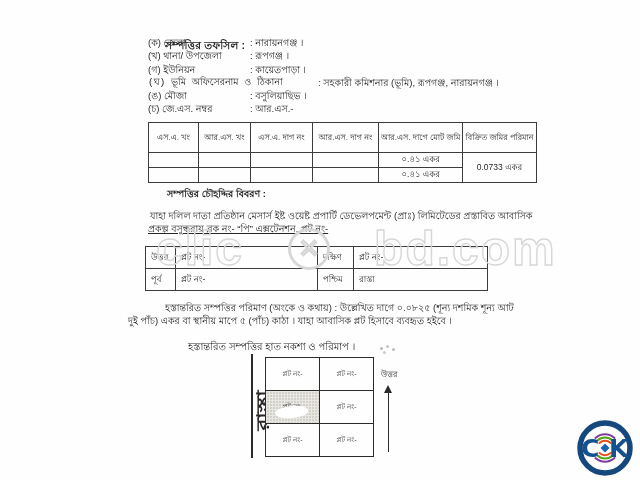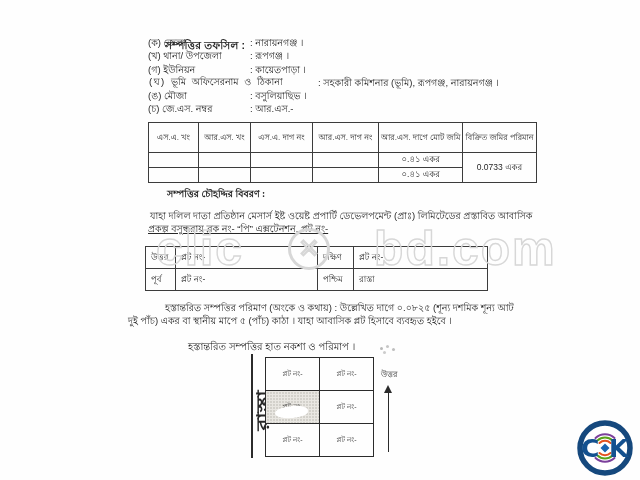--- a/index.html
+++ b/index.html
@@ -110,21 +110,21 @@
   <tr>
     <td></td>
     <td></td>
     <td></td>
     <td></td>
     <td>০.৪১ একর</td>
   </tr>
 </tbody>
   </table>
 
-<div class="abs sec-head" style="left:167px;top:187px;font-family:Liberation Serif, serif;">সম্পত্তির চৌহদ্দির বিবরণ :</div>
+<div class="abs sec-head" style="left:167px;top:187px;">সম্পত্তির চৌহদ্দির বিবরণ :</div>
 
 <div class="abs para" style="left:150px;top:209px;">যাহা দলিল দাতা প্রতিষ্ঠান মেসার্স ইষ্ট ওয়েষ্ট প্রপার্টি ডেভেলপমেন্ট (প্রাঃ) লিমিটেডের প্রস্তাবিত আবাসিক</div>
 <div class="abs para" style="left:148px;top:222px;text-decoration:underline;">প্রকল্প বসুন্ধরায় ব্লক নং- “পি” এক্সটেনশন, প্লট নং-</div>
 
 <table class="t2 abs" style="left:145px;top:246px;">
   <colgroup>
     <col style="width:30px">
       <col style="width:142px">
       <col style="width:36px">
       <col style="width:134px">

